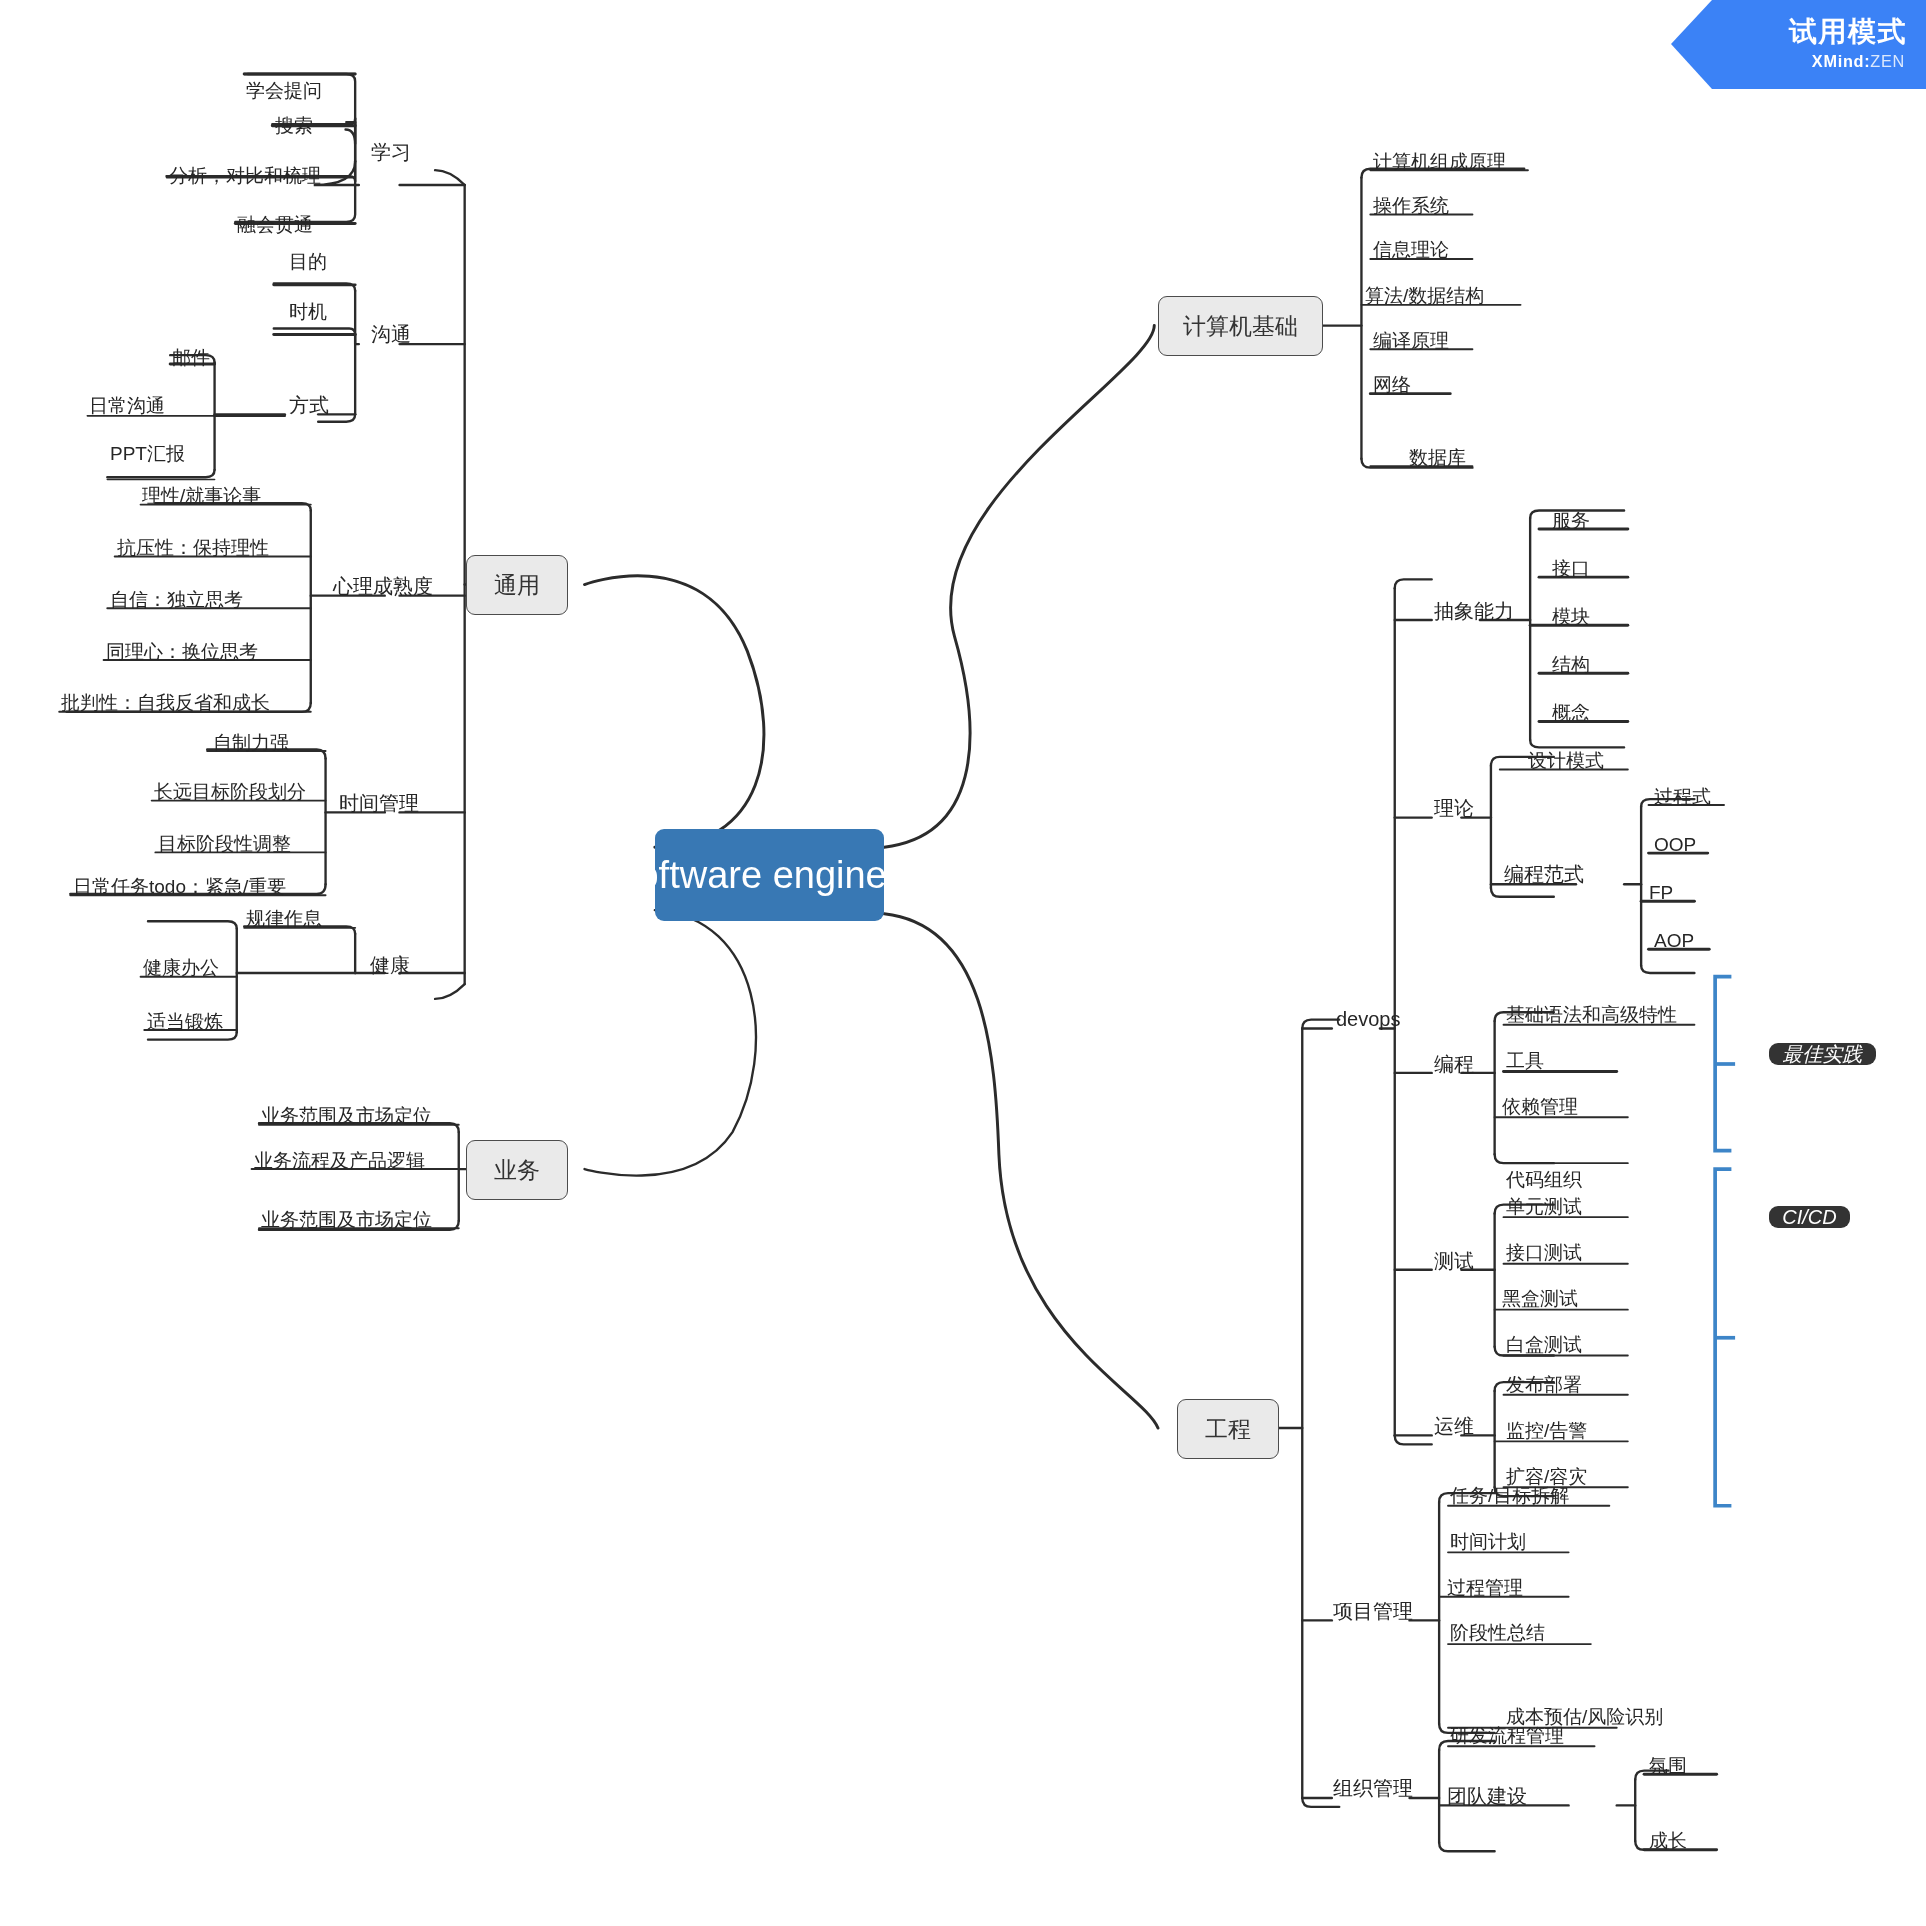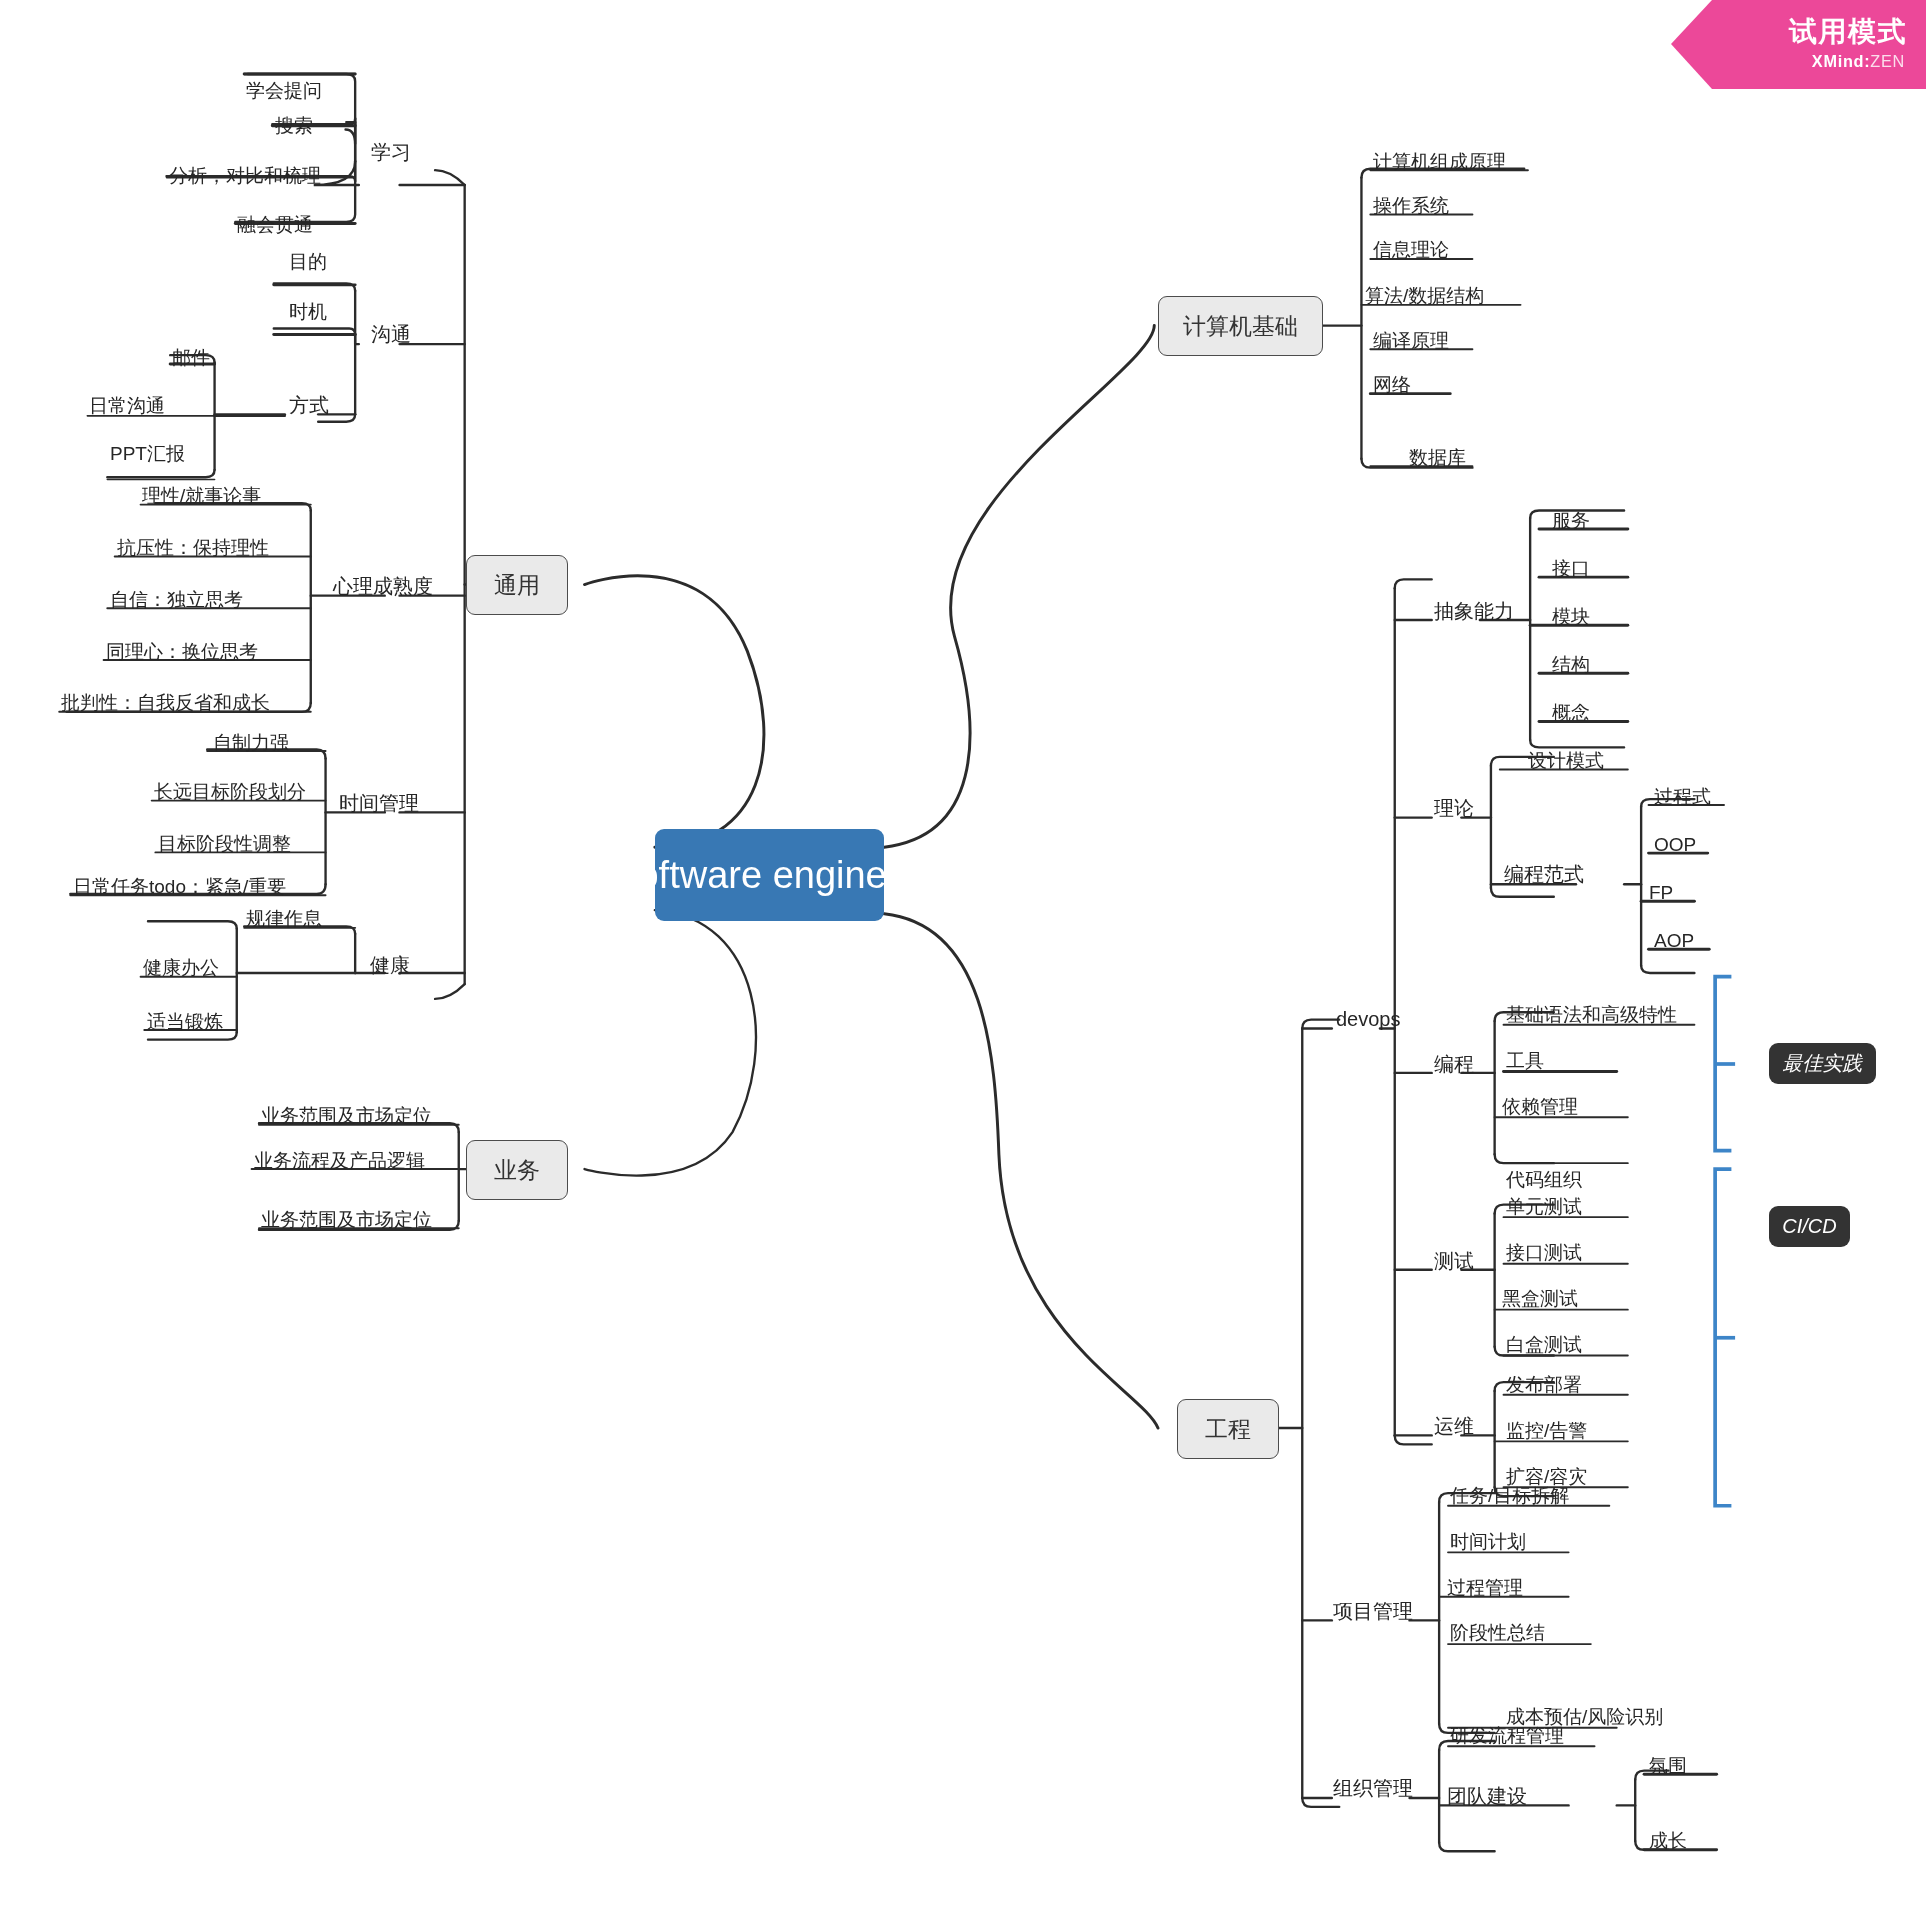--- a/index.html
+++ b/index.html
@@ -8,22 +8,22 @@
   svg.lines{position:absolute;left:0;top:0;width:1926px;height:1926px;pointer-events:none;}
   .node{position:absolute;white-space:nowrap;color:#2b2b2b;}
   .leaf{font-size:19px;line-height:1;color:#262626;}
   .mid{font-size:20px;line-height:1;color:#262626;}
   .topic{position:absolute;background:#eaeaea;border:1.5px solid #4c4c4c;border-radius:9px;
          font-size:23px;color:#333;display:flex;align-items:center;justify-content:center;white-space:nowrap;}
   .root{position:absolute;background:#3878b4;border-radius:9px;color:#fff;
         font-size:38px;display:flex;align-items:center;justify-content:center;white-space:nowrap;}
   .boundary-label{position:absolute;background:#333333;color:#fff;border-radius:9px;
         font-size:20px;font-style:italic;display:flex;align-items:center;justify-content:center;
-        white-space:nowrap;padding:0 13.3px;height:41px;}
-  .trial{position:absolute;right:0;top:0;width:255px;height:89px;background:#ec4899;
+        white-space:nowrap;padding:0 13.3px;height:22px;}
+  .trial{position:absolute;right:0;top:0;width:255px;height:89px;background:#3b82f6;
          clip-path:polygon(41px 0,255px 0,255px 89px,41px 89px,0 44px);color:#fff;}
   .trial .t1{position:absolute;right:19px;top:13.3px;font-size:28px;font-weight:bold;letter-spacing:1.5px;}
   .trial .t2{position:absolute;right:21px;top:52px;font-size:16.3px;letter-spacing:0.7px;}
   .trial .t2 b{font-weight:bold;}
   .trial .t2 span{opacity:.82;}
 </style>
 </head>
 <body>
 
 <div id="stage">

